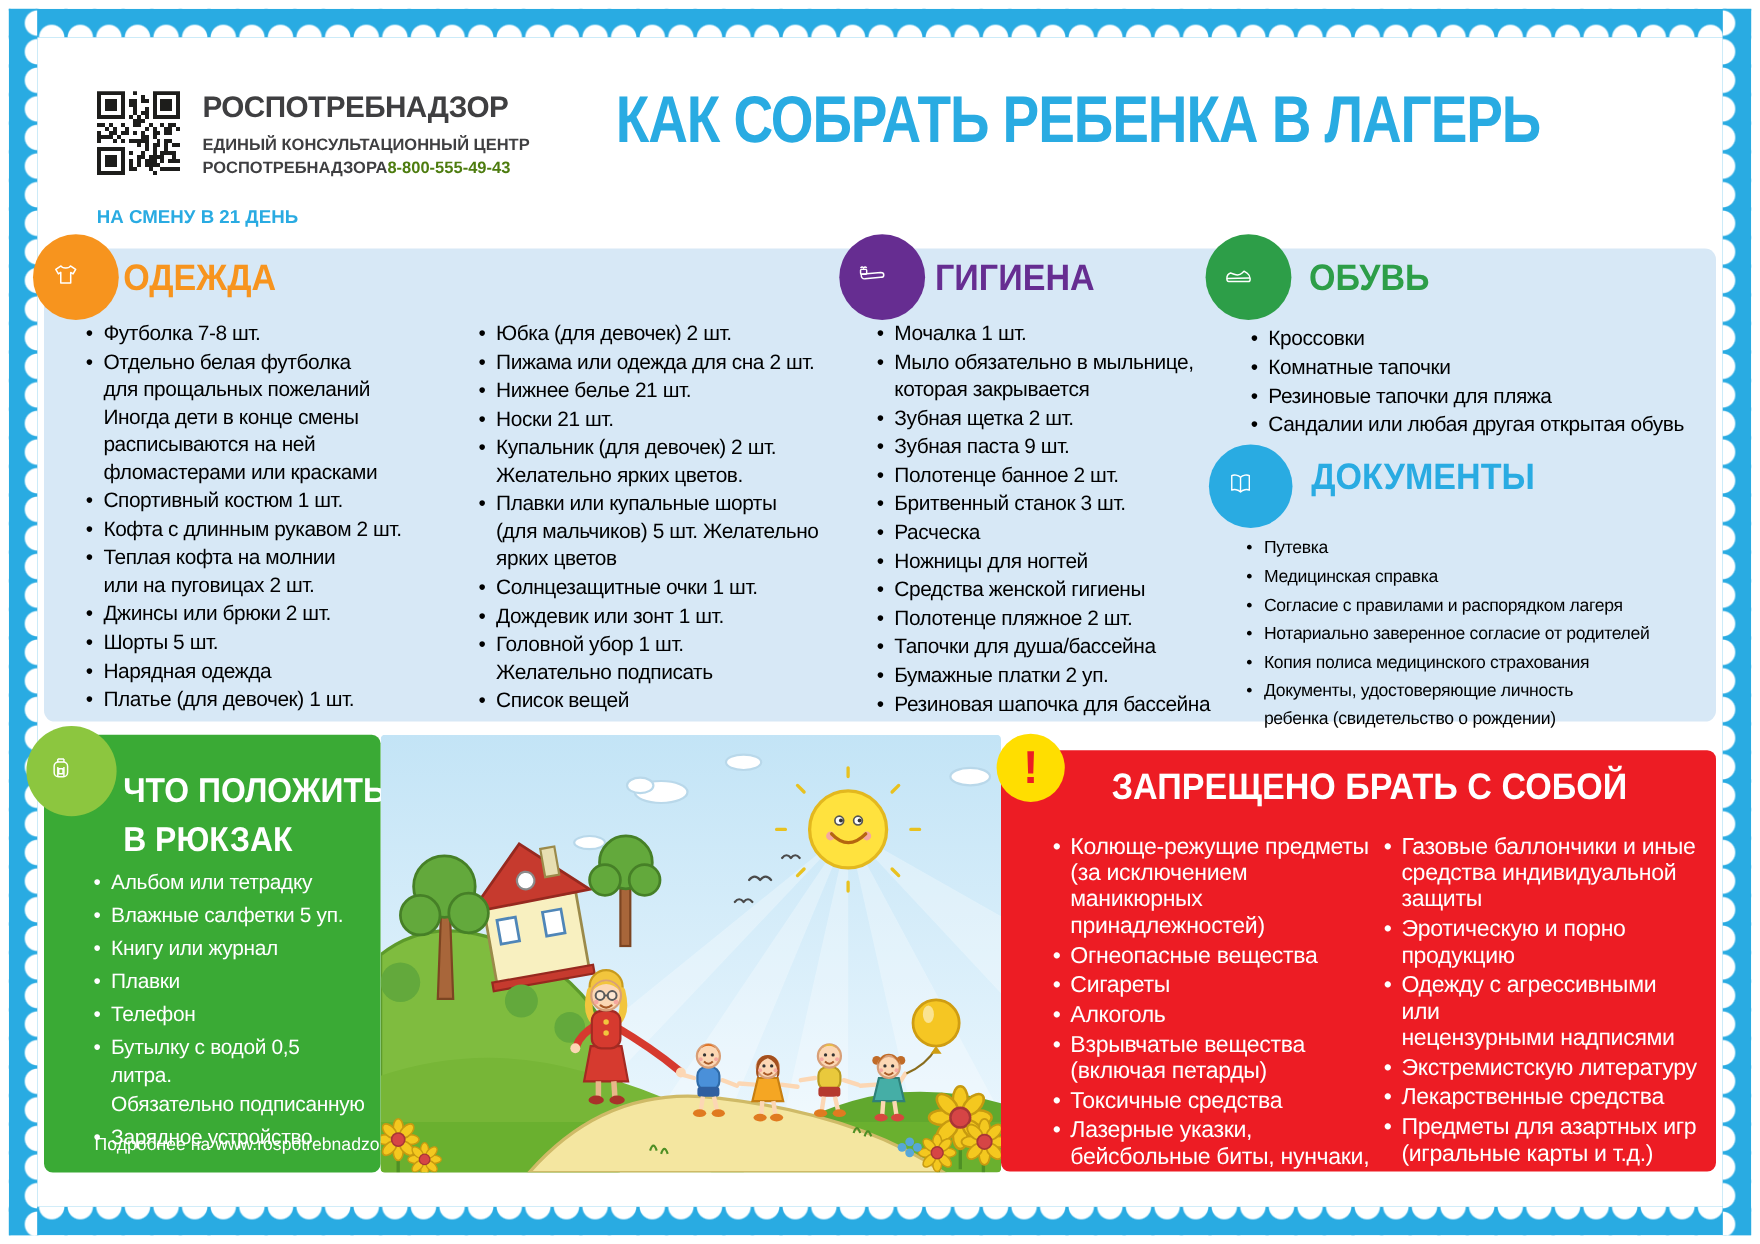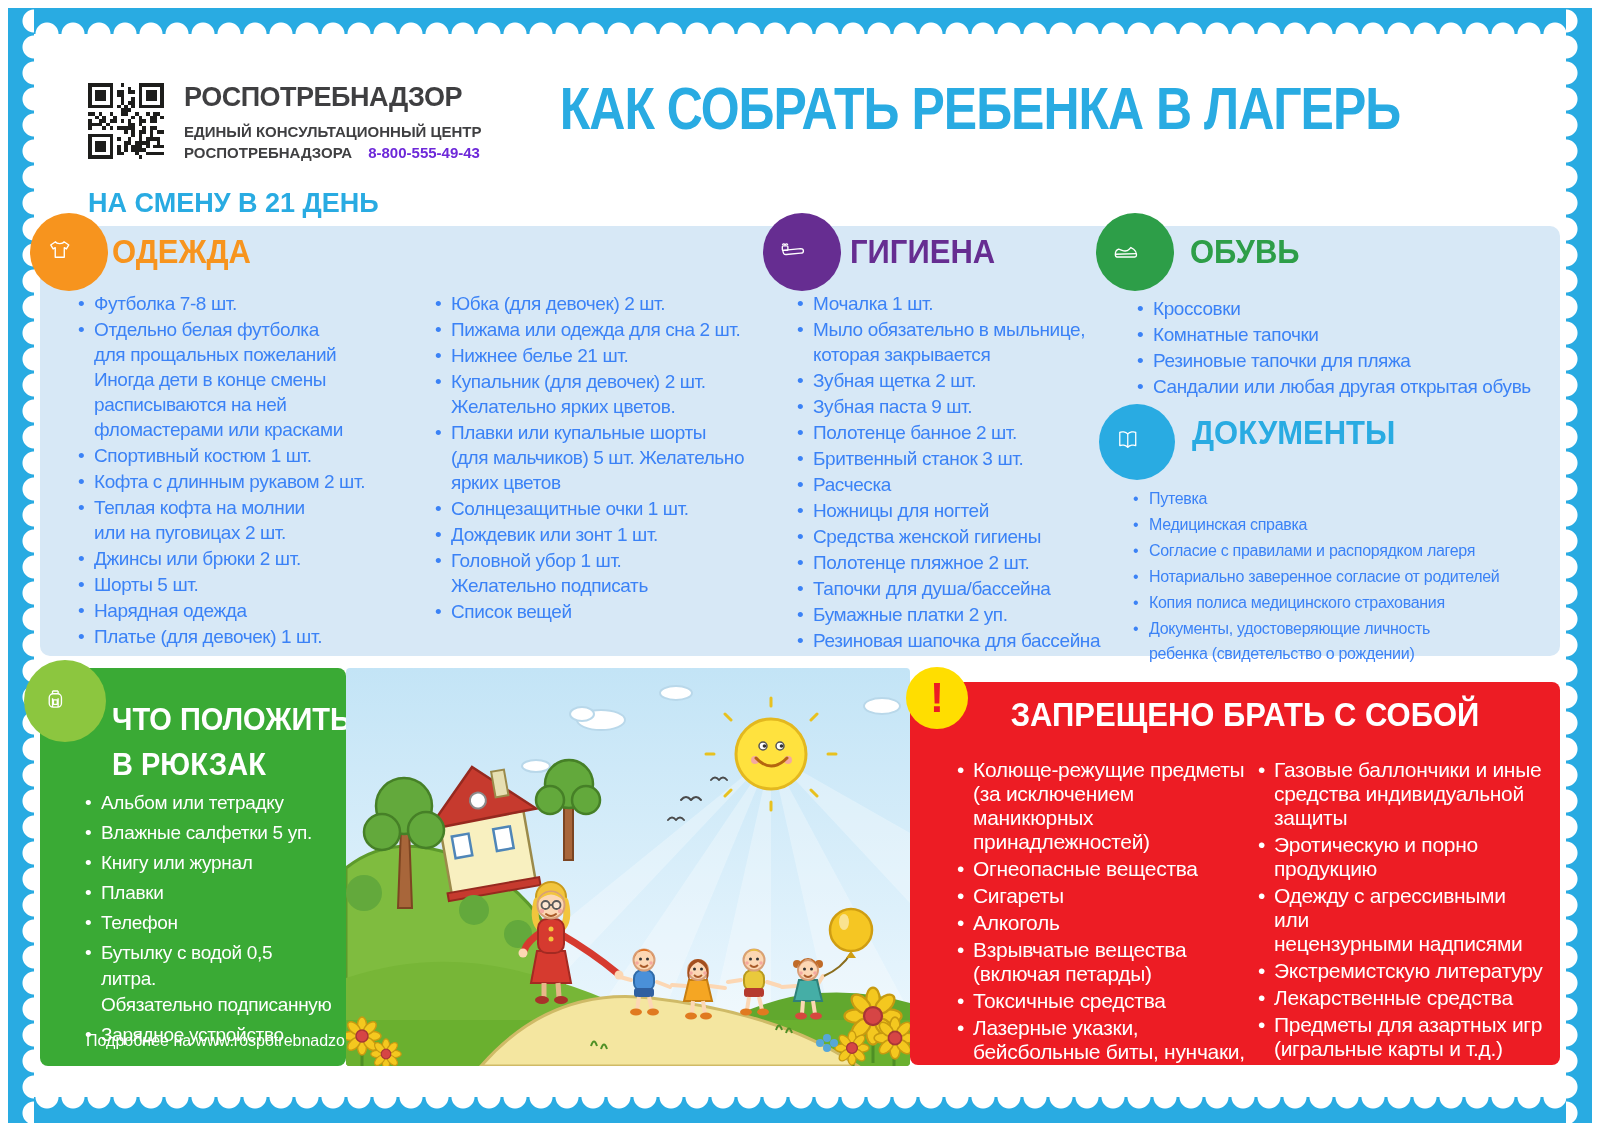--- a/index.html
+++ b/index.html
@@ -11,35 +11,35 @@
   .b-top { top:8px; background:radial-gradient(circle at 13px 26px,#fff 11px,#29abe2 12px); background-size:26px 26px; }
   .b-bottom { bottom:8px; background:radial-gradient(circle at 13px 0,#fff 11px,#29abe2 12px); background-size:26px 26px; }
   .b-left,.b-right { position:absolute; top:8px; bottom:8px; width:26px; }
   .b-left { left:8px; background:radial-gradient(circle at 26px 13px,#fff 11px,#29abe2 12px); background-size:26px 26px; }
   .b-right { right:8px; background:radial-gradient(circle at 0 13px,#fff 11px,#29abe2 12px); background-size:26px 26px; }
 
   .abs { position:absolute; }
   .qr { left:88px; top:83px; width:76px; height:76px; }
   .logo-title { left:184px; top:82px; font-size:27px; font-weight:bold; color:#3f3f41; letter-spacing:-0.5px; }
   .logo-sub { left:184px; top:121px; font-size:15px; font-weight:bold; color:#3f3f41; line-height:21px; }
-  .phone { color:#6d28d9; margin-left:16px; }
+  .phone { color:#4d7c0f; margin-left:0; }
   .main-title { left:540px; top:74px; width:880px; text-align:center; font-size:50px; font-weight:bold;
                 color:#29abe2; letter-spacing:-1px; white-space:nowrap; transform:scaleY(1.2); transform-origin:center top; }
-  .shift-note { left:88px; top:188px; font-size:27px; font-weight:bold; color:#29abe2; }
+  .shift-note { left:88px; top:188px; font-size:17px; font-weight:bold; color:#29abe2; }
 
   .panel { left:40px; top:226px; width:1520px; height:430px; background:#d7e8f6; border-radius:10px; }
 
   .badge { border-radius:50%; display:flex; align-items:center; justify-content:center; z-index:3; }
   .badge svg { width:58%; height:58%; }
   .sec-title { font-size:31px; font-weight:bold; white-space:nowrap; transform:scaleY(1.08); transform-origin:left top; }
 
   ul.blist { list-style:none; }
   ul.blist li { position:relative; padding-left:21px; white-space:pre-line; }
   ul.blist li::before { content:"•"; position:absolute; left:5px; top:0; }
-  .panel-list li { font-size:19px; line-height:25px; margin-bottom:1px; color:#3b82f6; letter-spacing:-0.4px; }
+  .panel-list li { font-size:19px; line-height:25px; margin-bottom:1px; color:#000000; letter-spacing:-0.4px; }
   .docs-list li { font-size:16px; letter-spacing:-0.3px; }
   .green-list li { font-size:19px; line-height:26px; margin-bottom:4px; color:#fff; letter-spacing:-0.3px; }
   .red-list li { font-size:21px; line-height:24px; margin-bottom:3px; color:#fff; letter-spacing:-0.3px; }
 
   .green-box { left:40px; top:668px; width:306px; height:398px; background:#3aaa35; border-radius:8px; }
   .green-title { left:112px; top:698px; font-size:29px; line-height:41px; font-weight:bold; color:#fff;
                  white-space:pre-line; transform:scaleY(1.08); transform-origin:left top; }
   .green-footer { left:86px; top:1032px; font-size:16px; color:#fff; }
 
   .illo { left:346px; top:668px; width:564px; height:398px; border-radius:4px; overflow:hidden; }
@@ -310,20 +310,21 @@
 или на пуговицах 2 шт.</li>
       <li>Джинсы или брюки 2 шт.</li>
       <li>Шорты 5 шт.</li>
       <li>Нарядная одежда</li>
       <li>Платье (для девочек) 1 шт.</li>
     </ul>
   <ul class="blist panel-list abs" style="left:430px;top:291px;width:345px">
       <li>Юбка (для девочек) 2 шт.</li>
       <li>Пижама или одежда для сна 2 шт.</li>
       <li>Нижнее белье 21 шт.</li>
+      <li>Носки 21 шт.</li>
       <li>Купальник (для девочек) 2 шт.
 Желательно ярких цветов.</li>
       <li>Плавки или купальные шорты
 (для мальчиков) 5 шт. Желательно
 ярких цветов</li>
       <li>Солнцезащитные очки 1 шт.</li>
       <li>Дождевик или зонт 1 шт.</li>
       <li>Головной убор 1 шт.
 Желательно подписать</li>
       <li>Список вещей</li>

